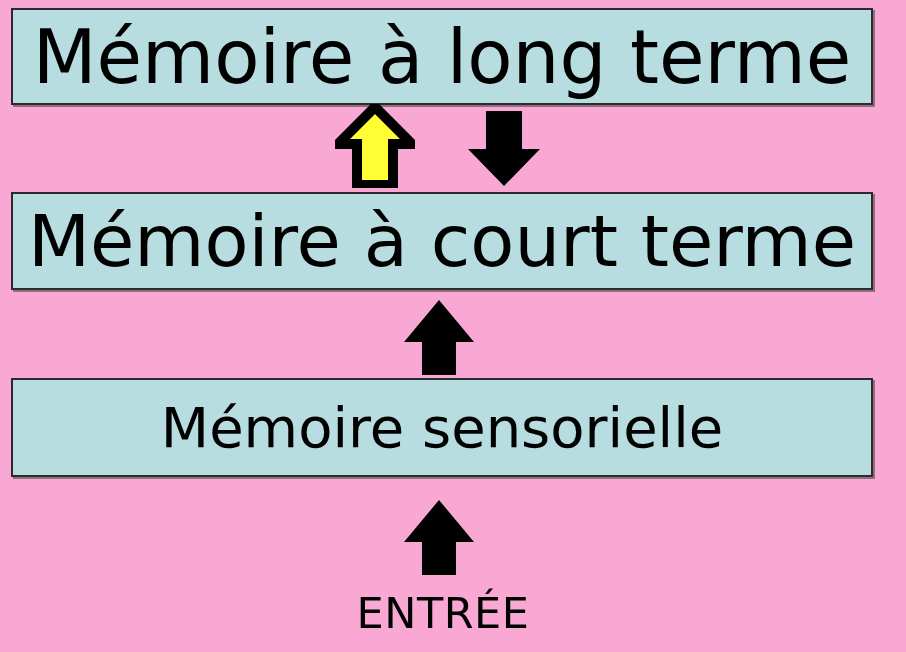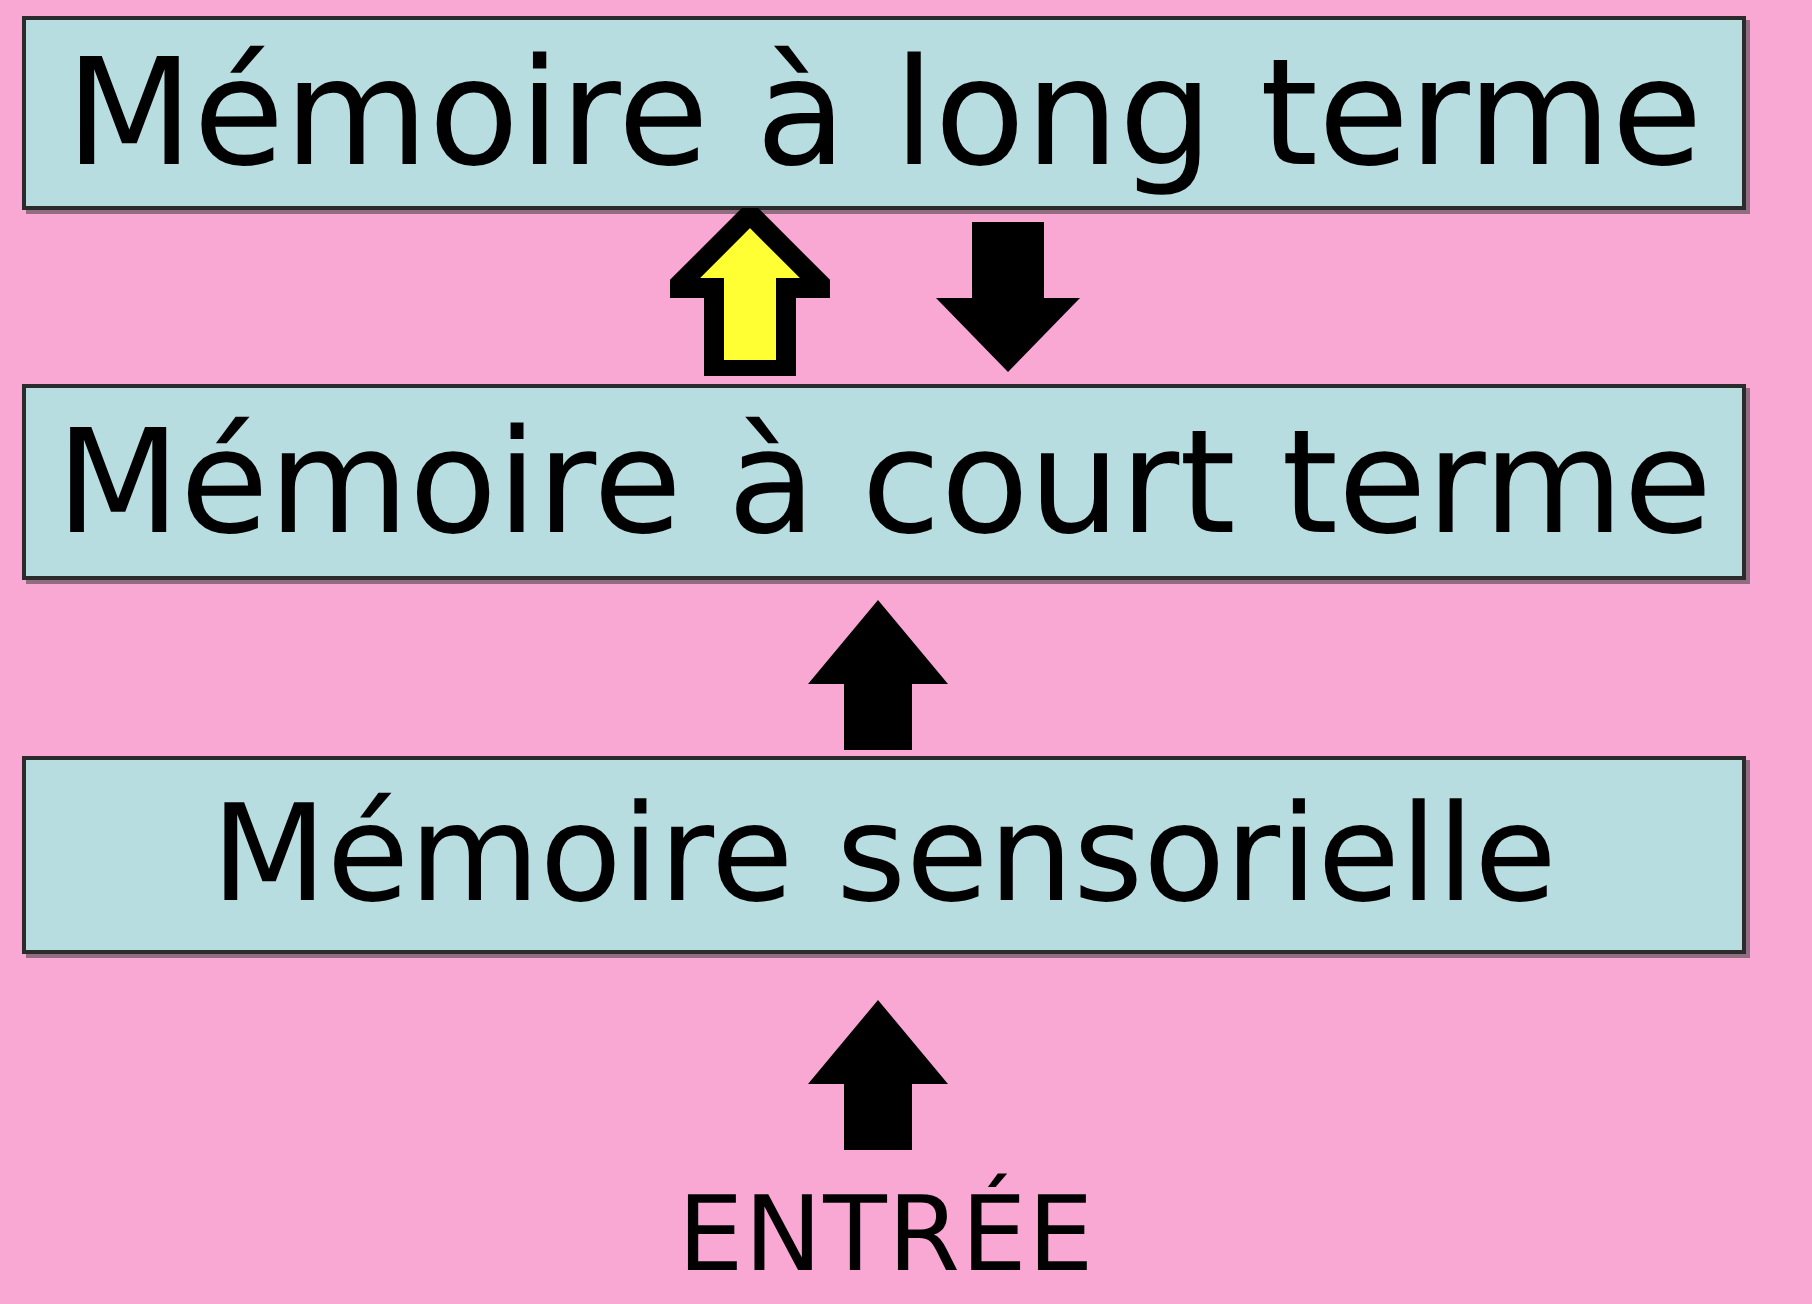--- a/index.html
+++ b/index.html
@@ -34,39 +34,39 @@
     line-height: 1;
     white-space: nowrap;
     text-align: center;
   }
   #box-long-term   { top: 8px;   height: 97px; }
   #box-short-term  { top: 192px; height: 98px; }
   #box-sensory     { top: 378px; height: 99px; }
 
   #box-long-term  .box-label { font-size: 74px; letter-spacing: 0px; }
   #box-short-term .box-label { font-size: 72px; letter-spacing: 0px; }
-  #box-sensory    .box-label { font-size: 67px; letter-spacing: 0px; }
+  #box-sensory    .box-label { font-size: 56px; letter-spacing: 0px; }
 
   .arrow {
     position: absolute;
   }
   .arrow svg { display: block; }
 
   #arrow-encoding   { left: 335px; top: 104px; width: 80px;  height: 84px; }
   #arrow-retrieval  { left: 464px; top: 109px; width: 80px;  height: 79px; }
   #arrow-attention  { left: 402px; top: 298px; width: 74px;  height: 79px; }
   #arrow-input      { left: 402px; top: 498px; width: 74px;  height: 79px; }
 
   #input-label {
     position: absolute;
     left: 0;
     top: 592px;
     width: 886px;
     text-align: center;
-    font-size: 52px;
+    font-size: 43px;
     color: #000000;
     line-height: 1;
     letter-spacing: 0.5px;
     white-space: nowrap;
   }
 </style>
 </head>
 <body>
 
 <div id="canvas">

